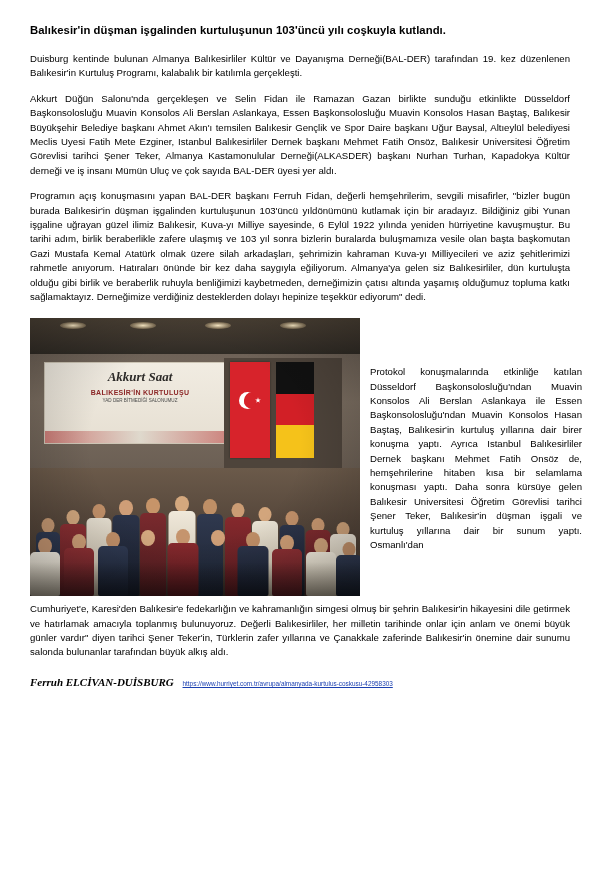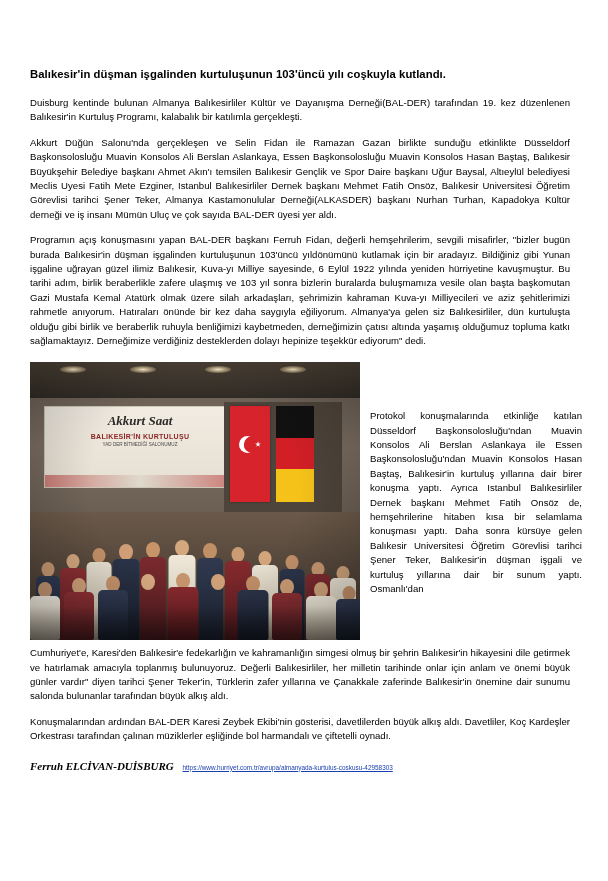--- a/index.html
+++ b/index.html
@@ -21,21 +21,21 @@
     box-sizing: border-box;
     padding: 22px 26px 10px 30px;
   }
   .headline {
     font-size: 11.3px;
     font-weight: bold;
     line-height: 1.42;
     margin: 0 0 14px 0;
     letter-spacing: 0.05px;
   }
-  .headline .l2 { display: block; margin-top: 44px; }
+  .headline .l2 { display: block; }
   p.body {
     font-size: 9.6px;
     line-height: 1.5;
     text-align: justify;
     margin: 0 12px 11px 0;
   }
   .photo-wrap {
     float: left;
     width: 330px;
     margin: 3px 10px 6px 0;
@@ -294,21 +294,20 @@
 
       <div class="ph-shadow"></div>
       <div class="ph-vig"></div>
     </div>
   </div>
 
   <p class="side-text">Protokol konuşmalarında etkinliğe katılan Düsseldorf Başkonsolosluğu'ndan Muavin Konsolos Ali Berslan Aslankaya ile Essen Başkonsolosluğu'ndan Muavin Konsolos Hasan Baştaş, Balıkesir'in kurtuluş yıllarına dair birer konuşma yaptı. Ayrıca Istanbul Balıkesirliler Dernek başkanı Mehmet Fatih Onsöz de, hemşehrilerine hitaben kısa bir selamlama konuşması yaptı. Daha sonra kürsüye gelen Balıkesir Universitesi Öğretim Görevlisi tarihci Şener Teker, Balıkesir'in düşman işgali ve kurtuluş yıllarına dair bir sunum yaptı. Osmanlı'dan</p>
 
   <div class="after-photo">
     <p class="body" style="margin-top:4px;">Cumhuriyet'e, Karesi'den Balıkesir'e fedekarlığın ve kahramanlığın simgesi olmuş bir şehrin Balıkesir'in hikayesini dile getirmek ve hatırlamak amacıyla toplanmış bulunuyoruz. Değerli Balıkesirliler, her milletin tarihinde onlar için anlam ve önemi büyük günler vardır" diyen tarihci Şener Teker'in, Türklerin zafer yıllarına ve Çanakkale zaferinde Balıkesir'in önemine dair sunumu salonda bulunanlar tarafından büyük alkış aldı.</p>
-    <p class="body">Konuşmalarından ardından BAL-DER Karesi Zeybek Ekibi'nin gösterisi, davetlilerden büyük alkış aldı. Davetliler, Koç Kardeşler Orkestrası tarafından çalınan müziklerler eşliğinde bol harmandalı ve çiftetelli oynadı.</p>
 
     <div class="byline">
       <span>Ferruh ELCİVAN-DUİSBURG</span>
       <a class="url" href="#">https://www.hurriyet.com.tr/avrupa/almanyada-kurtulus-coskusu-42958303</a>
     </div>
   </div>
 
 </div>
 
 </body></html>

